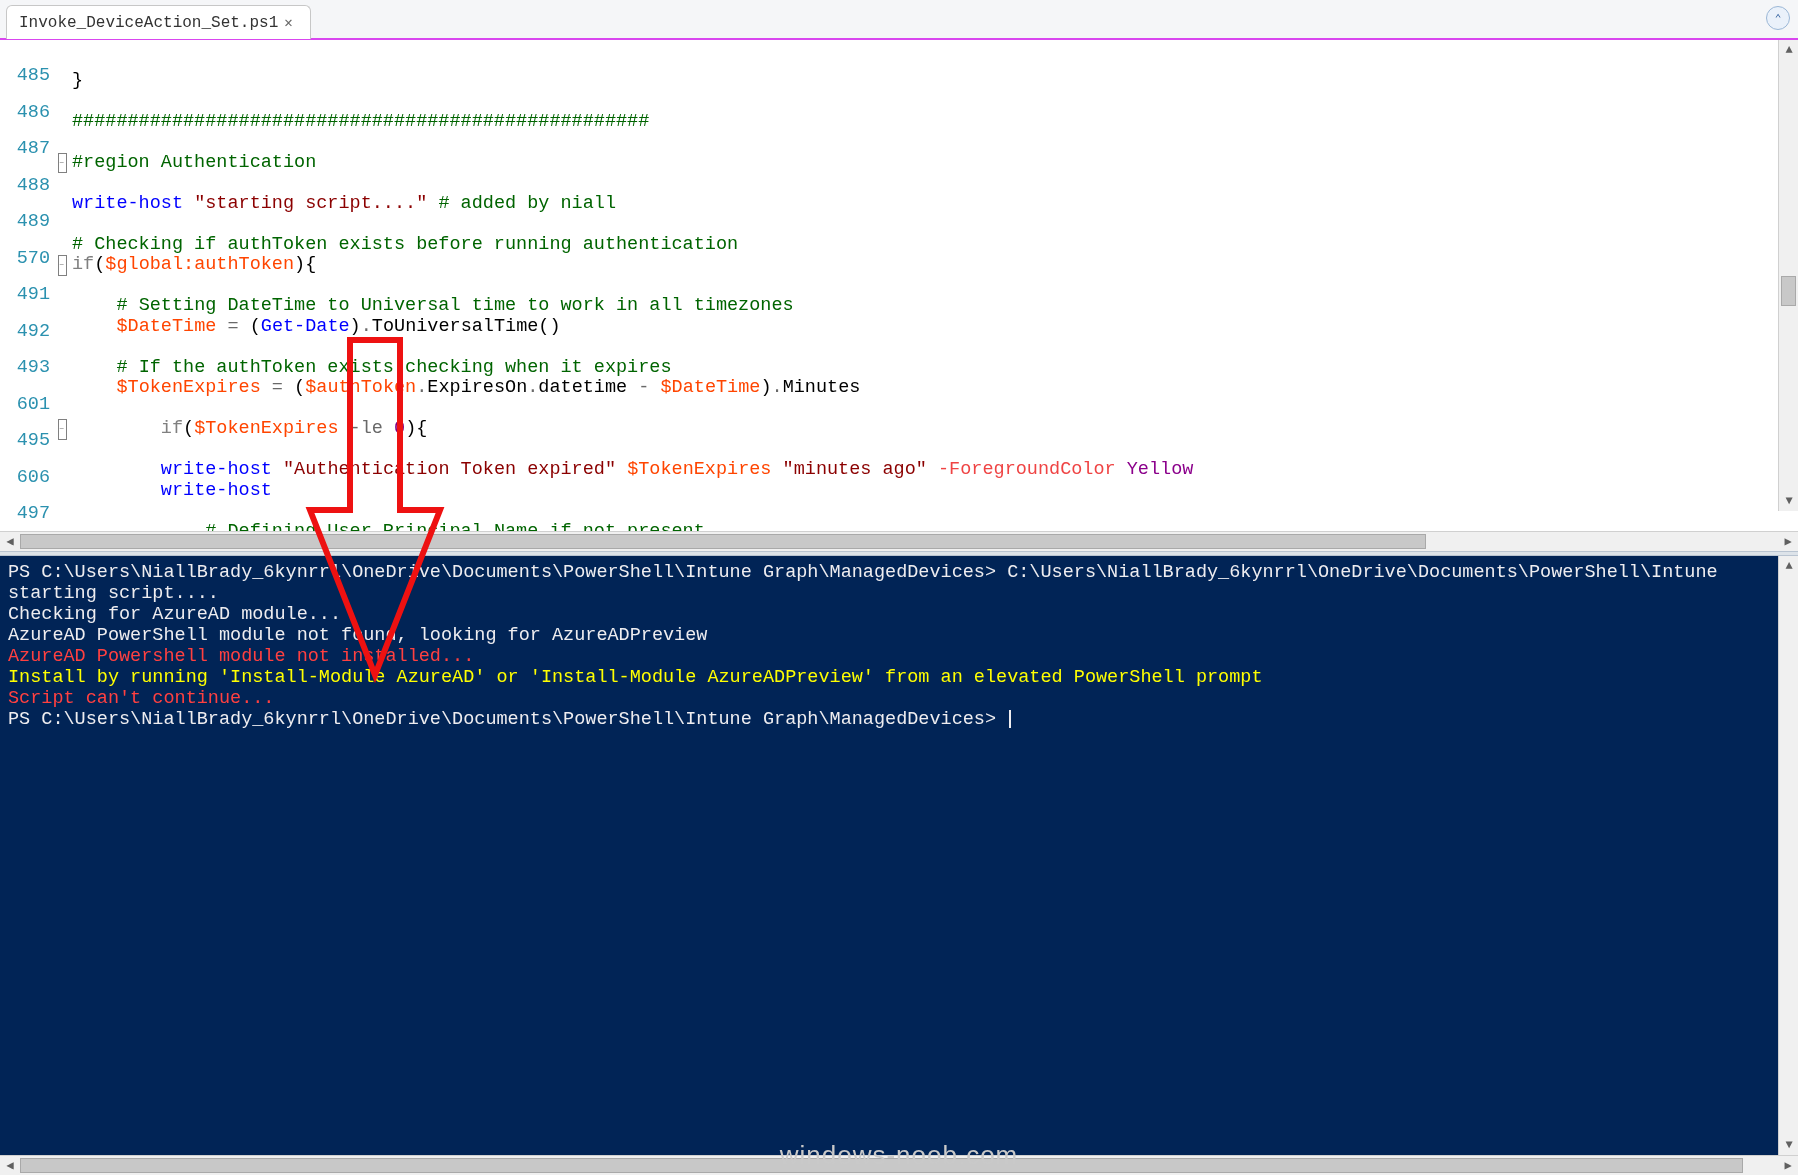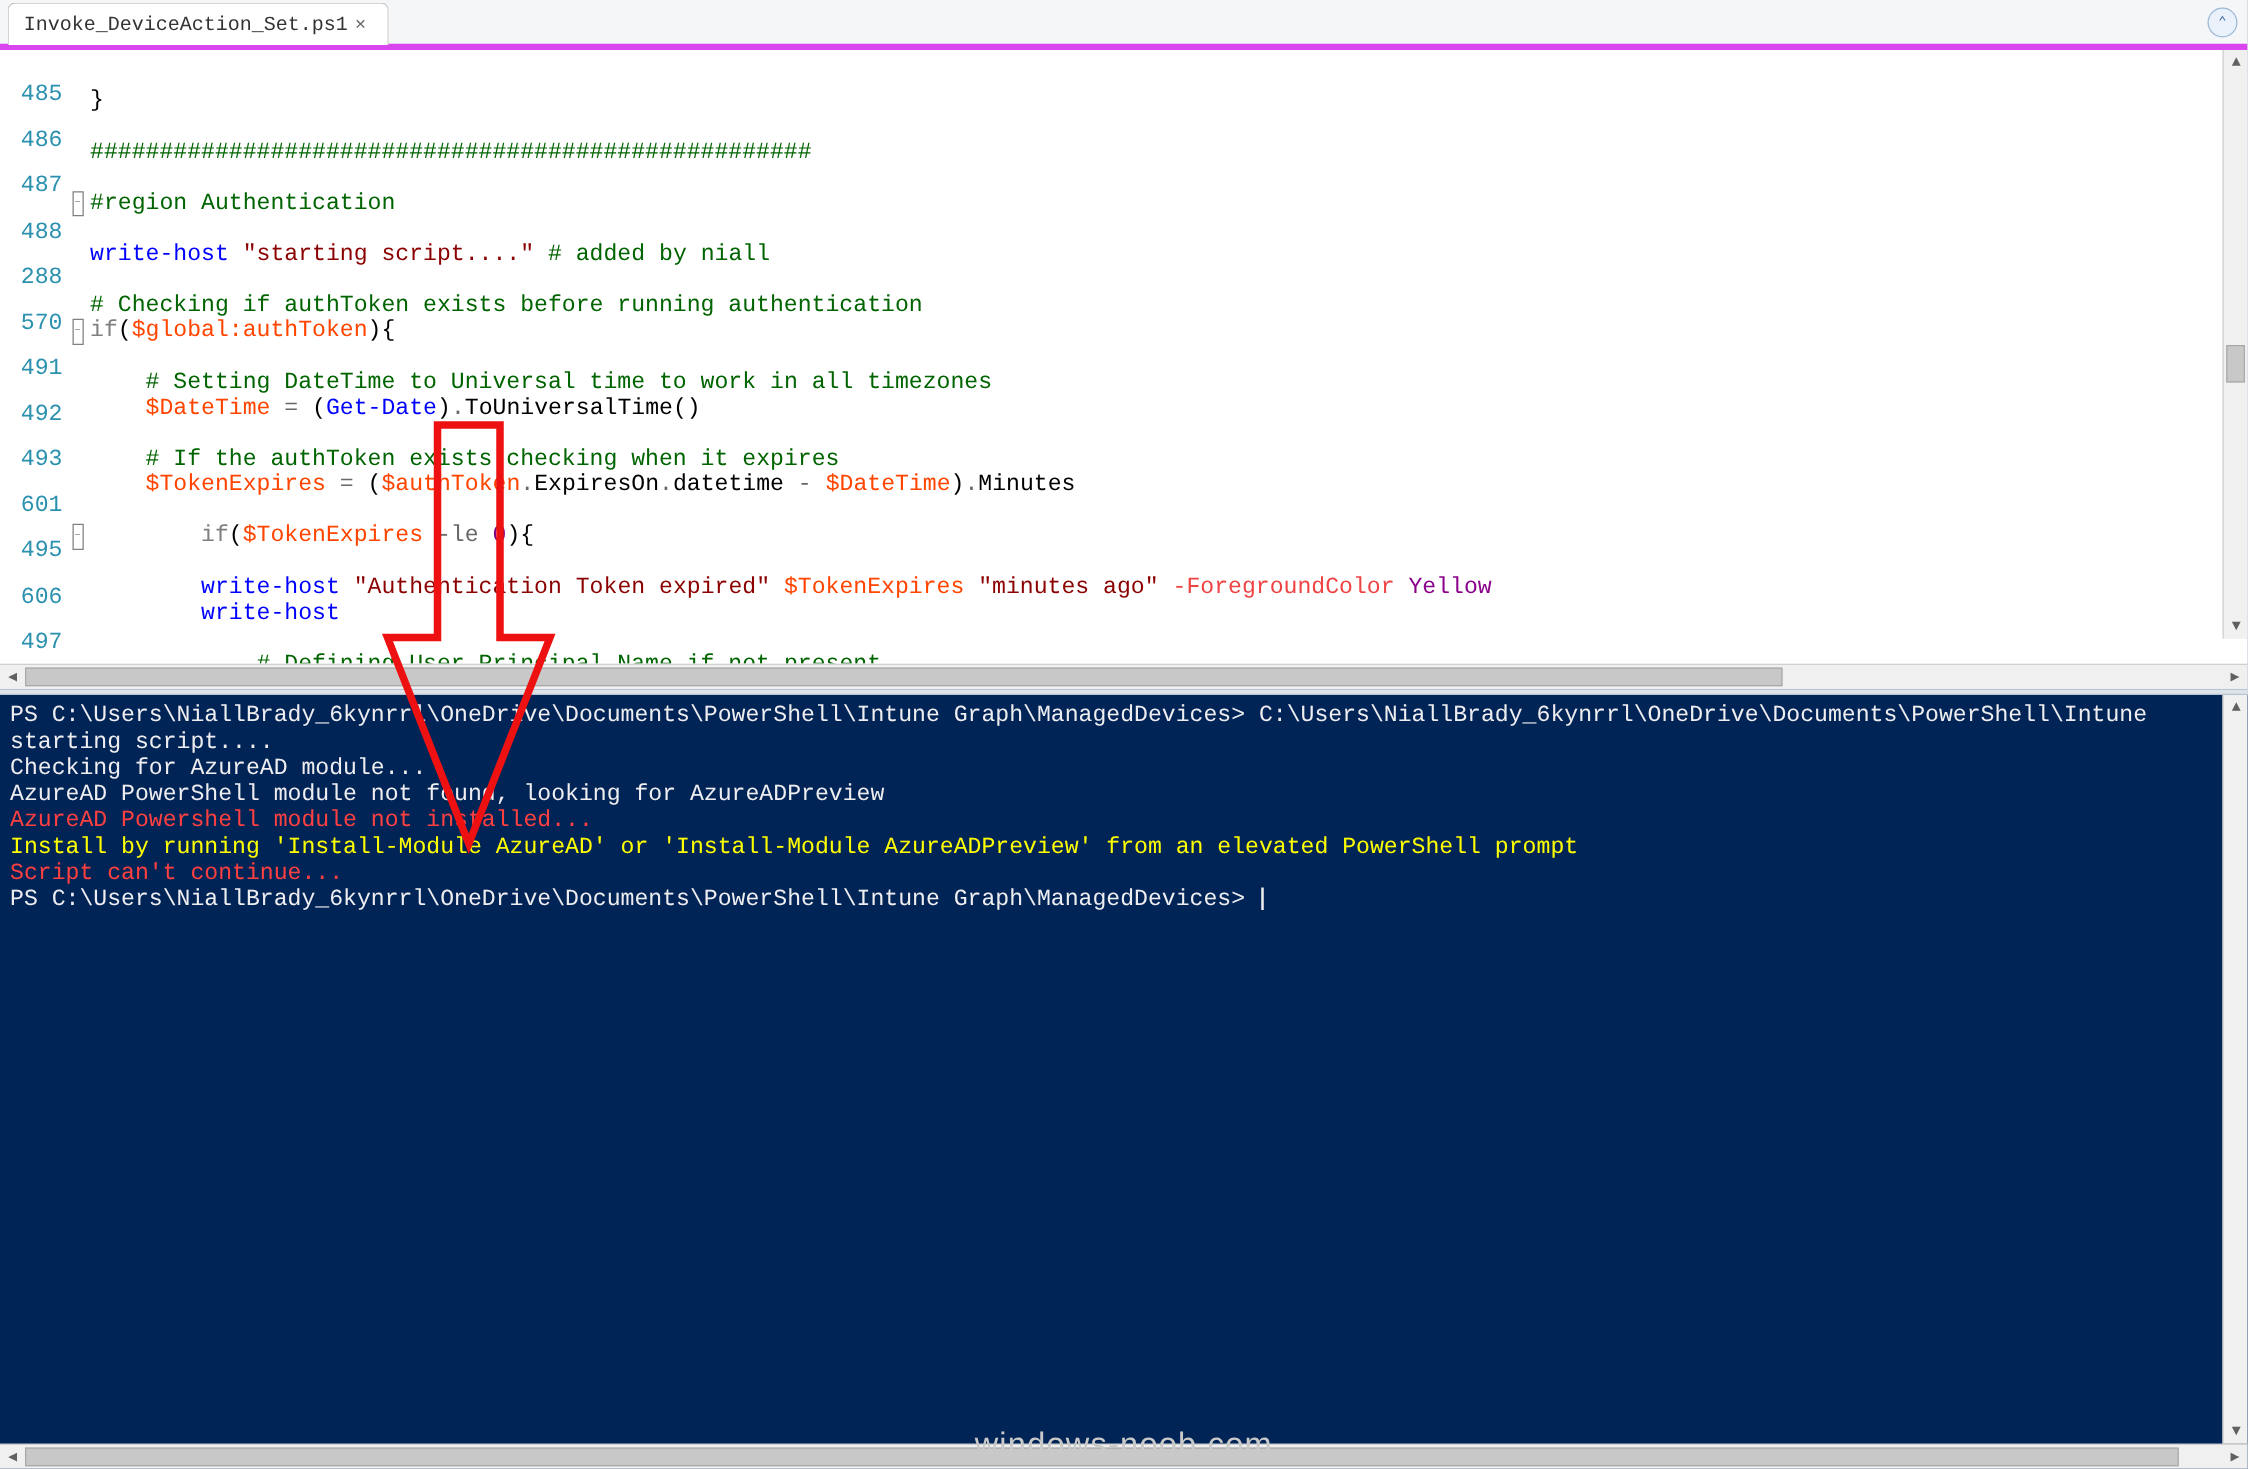--- a/index.html
+++ b/index.html
@@ -1,20 +1,20 @@
 <!DOCTYPE html>
 <html><head>
 <meta charset="utf-8">
 <style>
   * { box-sizing: border-box; margin: 0; padding: 0; }
   html, body { width: 100%; height: 100%; font-family: Consolas, 'Courier New', monospace; background: #fff; overflow: hidden; }
   .app { display: flex; flex-direction: column; width: 1798px; height: 1175px; background: #fff; position: relative; }
 
   
-  .tabbar { display: flex; align-items: flex-end; height: 40px; background: #f5f6f8; border-bottom: 5px solid #d946ef; padding-left: 6px; position: relative; }
+  .tabbar { display: flex; align-items: flex-end; height: 40px; background: #f5f6f8; border-bottom: 2px solid #d946ef; padding-left: 6px; position: relative; }
   .tab { display: flex; align-items: center; gap: 6px; height: 34px; padding: 0 12px; background: #ffffff; border: 1px solid #c7c7c7; border-bottom: none; border-top-left-radius: 6px; border-top-right-radius: 6px; font-size: 16px; color: #333; cursor: pointer; position: relative; top: 1px; }
   .tab .close { width: 14px; height: 14px; font-size: 14px; line-height: 14px; color: #666; cursor: pointer; }
   .tabbar .collapse-btn { position: absolute; right: 8px; top: 6px; width: 24px; height: 24px; border: 1px solid #9bb7d6; border-radius: 50%; background: #eaf1fa; display: flex; align-items: center; justify-content: center; font-size: 11px; color: #2a5a9a; cursor: pointer; }
 
   
   .editor-wrap { position: relative; flex: 0 0 auto; height: 511px; display: flex; flex-direction: column; }
   .editor { flex: 1 1 auto; display: flex; background: #ffffff; font-size: 18.5px; line-height: 20.5px; overflow: hidden; position: relative; }
   .gutter { flex: 0 0 56px; background: #ffffff; color: #2b91af; text-align: right; padding: 10px 6px 0 0; user-select: none; font-weight: 400; }
   .gutter div { height: 20.5px; margin-top: 16px; }
   .folds { flex: 0 0 12px; background: #fff; padding-top: 10px; color: #808080; font-size: 10px; }
@@ -87,21 +87,21 @@
     </div>
   </div>
 
   <div class="editor-wrap">
     <div class="editor">
       <div class="gutter" id="gutter">
           <div>485</div>
           <div>486</div>
           <div>487</div>
           <div>488</div>
-          <div>288</div>
+          <div>489</div>
           <div>570</div>
           <div>491</div>
           <div>492</div>
           <div>493</div>
           <div>601</div>
           <div>495</div>
           <div>606</div>
           <div>497</div>
           <div>498</div>
           <div>499</div>

